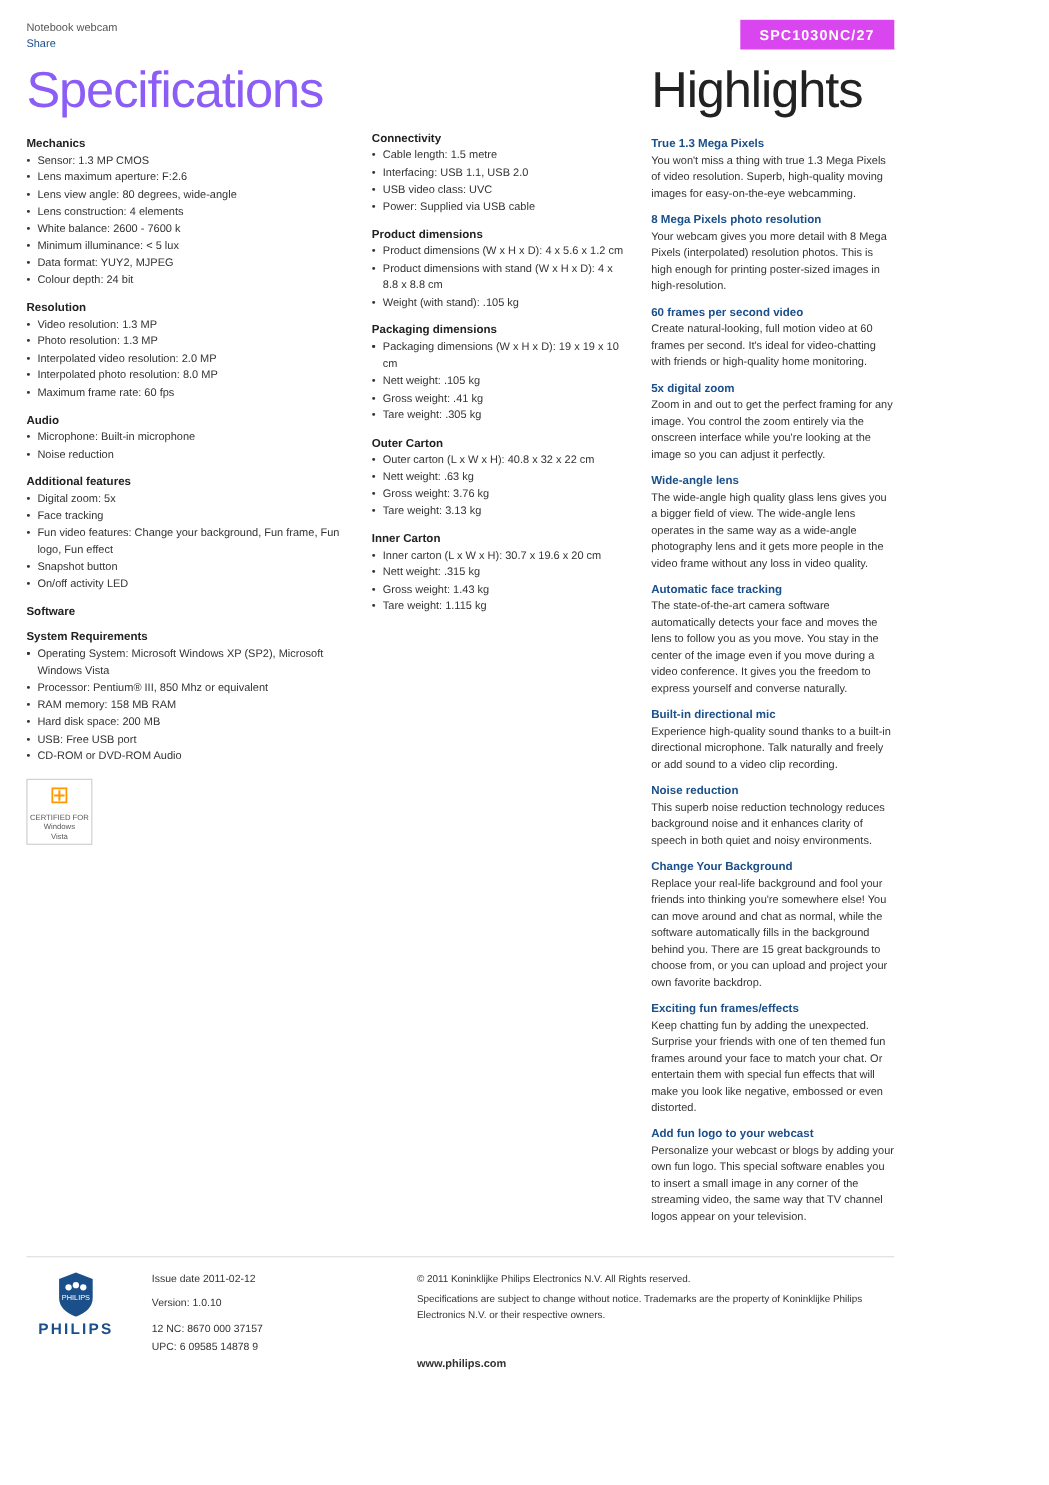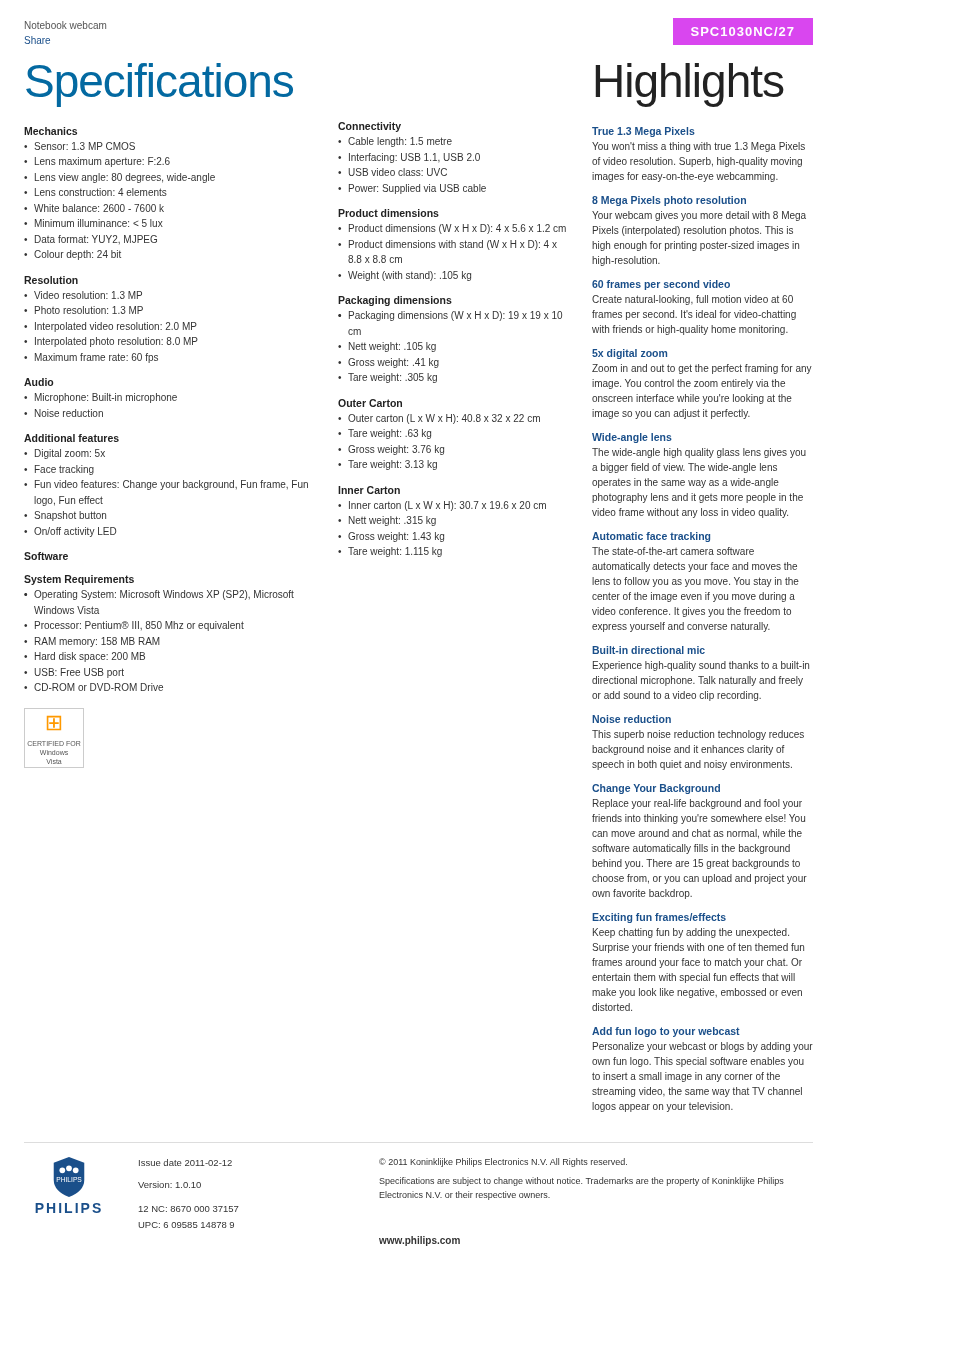--- a/index.html
+++ b/index.html
@@ -51,21 +51,21 @@
       flex: 0 0 230px;
       max-width: 230px;
     }
     .col-right {
       flex: 1;
     }
     
     .page-title-specs {
       font-size: 46px;
       font-weight: 100;
-      color: #0369a1;
+      color: #8b5cf6;
       margin: 8px 0 18px 0;
       letter-spacing: -1px;
       line-height: 1.1;
     }
     .page-title-highlights {
       font-size: 46px;
       font-weight: 100;
       color: #222;
       margin: 8px 0 18px 0;
       letter-spacing: -1px;
@@ -244,21 +244,21 @@
         <div class="spec-section-title">System Requirements</div>
         <ul class="spec-list">
           <li style="padding-left:10px; list-style:none; position:relative;">
             <span style="position:absolute;left:0">•</span>
             <span>Operating System: Microsoft Windows XP (SP2), Microsoft Windows Vista</span>
           </li>
           <li>Processor: Pentium® III, 850 Mhz or equivalent</li>
           <li>RAM memory: 158 MB RAM</li>
           <li>Hard disk space: 200 MB</li>
           <li>USB: Free USB port</li>
-          <li>CD-ROM or DVD-ROM Drive</li>
+          <li>CD-ROM or DVD-ROM Audio</li>
         </ul>
       </div>
 
       <div class="certified-logo">
         <div class="win-icon">⊞</div>
         <div>CERTIFIED FOR</div>
         <div>Windows</div>
         <div>Vista</div>
       </div>
     </div>
@@ -298,21 +298,21 @@
           <li>Nett weight: .105 kg</li>
           <li>Gross weight: .41 kg</li>
           <li>Tare weight: .305 kg</li>
         </ul>
       </div>
 
       <div class="spec-section">
         <div class="spec-section-title">Outer Carton</div>
         <ul class="spec-list">
           <li>Outer carton (L x W x H): 40.8 x 32 x 22 cm</li>
-          <li>Tare weight: .63 kg</li>
+          <li>Nett weight: .63 kg</li>
           <li>Gross weight: 3.76 kg</li>
           <li>Tare weight: 3.13 kg</li>
         </ul>
       </div>
 
       <div class="spec-section">
         <div class="spec-section-title">Inner Carton</div>
         <ul class="spec-list">
           <li>Inner carton (L x W x H): 30.7 x 19.6 x 20 cm</li>
           <li>Nett weight: .315 kg</li>

